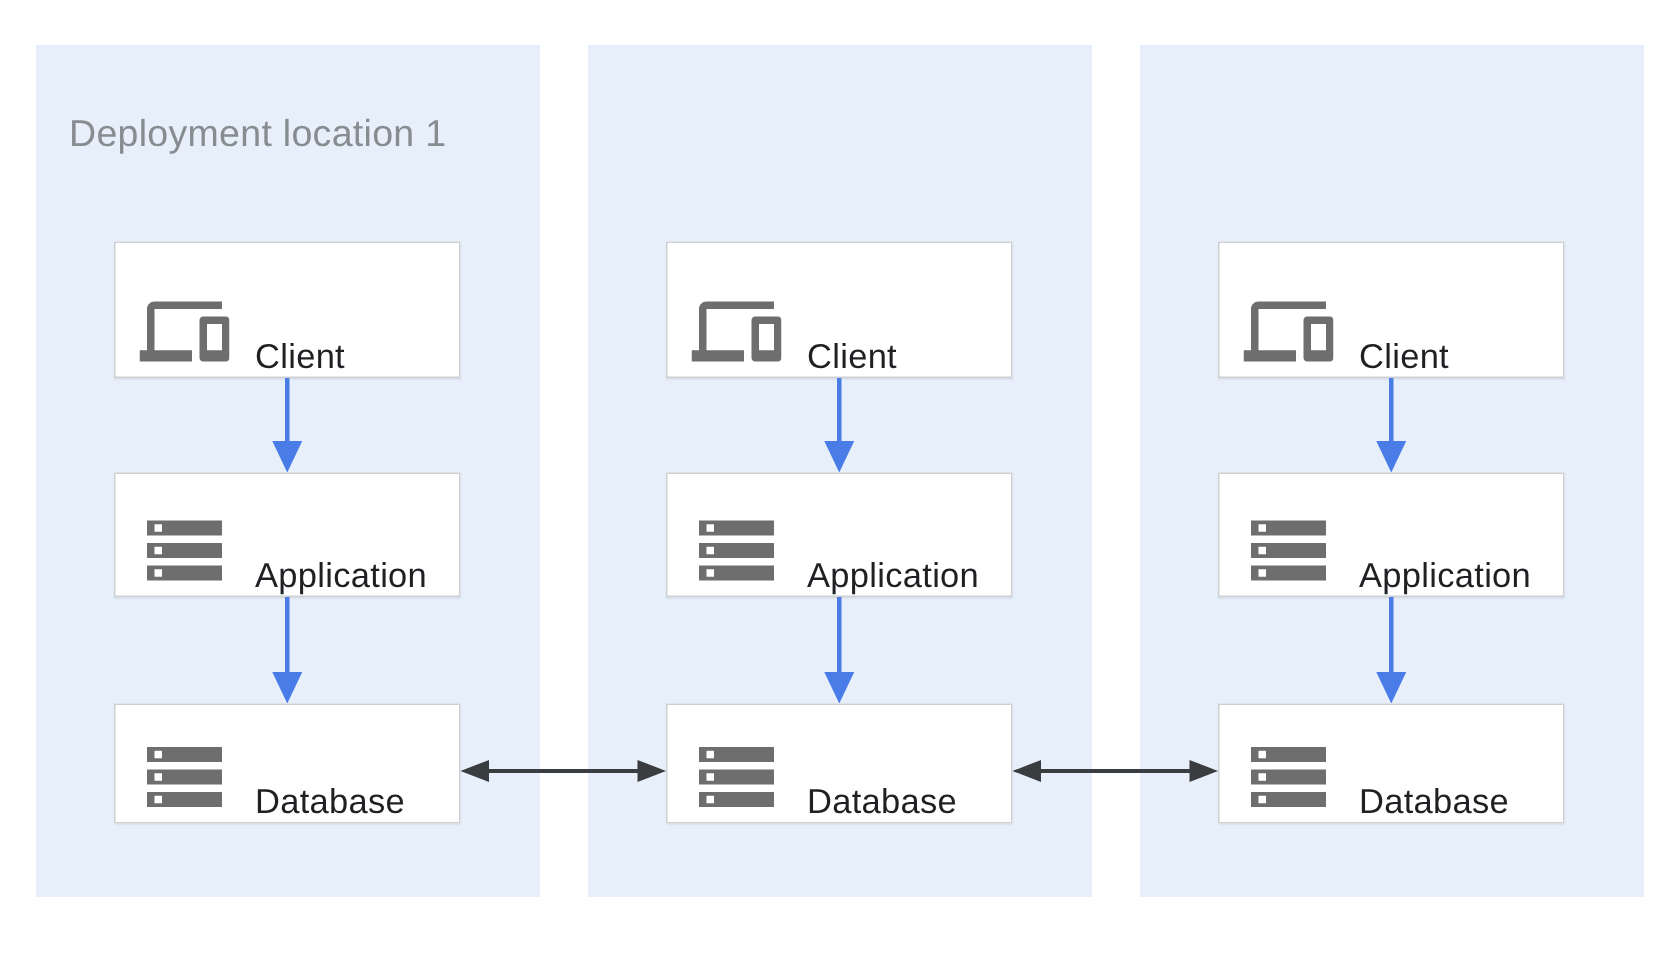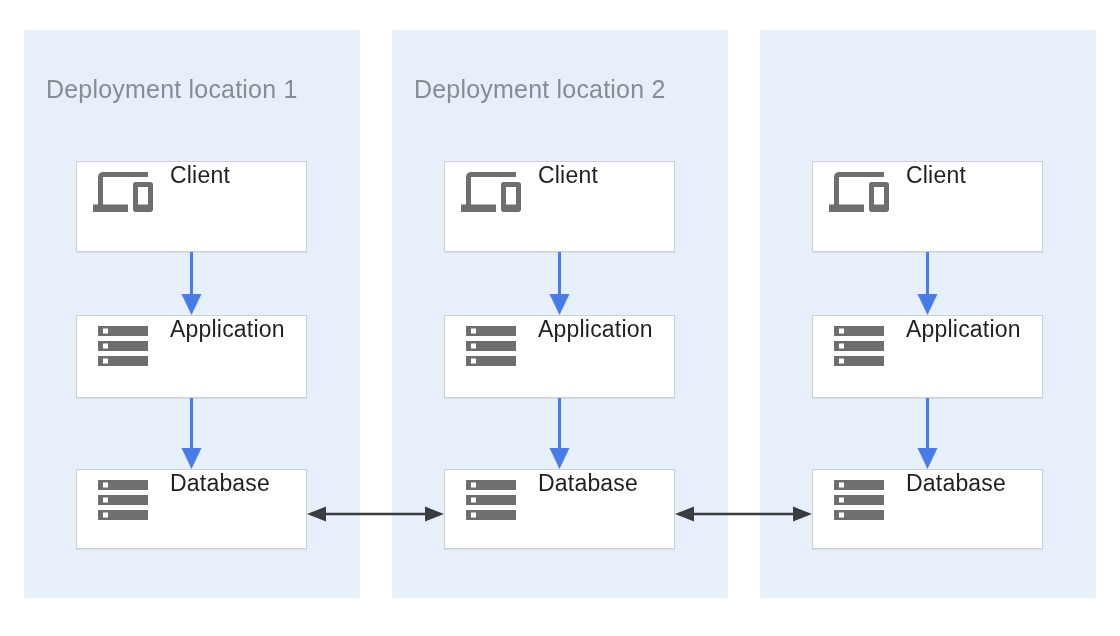--- a/index.html
+++ b/index.html
@@ -28,21 +28,21 @@
     color: #878c91;
     letter-spacing: 0.2px;
     white-space: nowrap;
   }
   .node {
     position: absolute; left: 52px;
     width: 231px;
     background: #ffffff;
     border: 1px solid #cdd0d3;
     box-shadow: 0 1px 1px rgba(0,0,0,0.06);
-    display: flex; align-items: flex-start;
+    display: flex; align-items: flex-end;
     padding-left: 16px;
   }
   .node-client      { top: 131px; height: 91px; }
   .node-application { top: 285px; height: 83px; }
   .node-database    { top: 439px; height: 80px; }
   .icon { display: flex; align-items: center; justify-content: center; flex: 0 0 auto; }
   .node-label {
     margin-left: 17px;
     font-size: 23px;
     color: #1f2023;
@@ -96,21 +96,20 @@
       <span class="icon">
         <svg width="60" height="60" viewBox="0 0 24 24">
             <path fill="#6e6e6e" d="M2 20h20v-4H2v4zm2-3h2v2H4v-2zM2 4v4h20V4H2zm4 3H4V5h2v2zm-4 7h20v-4H2v4zm2-3h2v2H4v-2z"></path>
           </svg>
       </span>
       <span class="node-label">Database</span>
     </div>
   </div>
 
   <div class="panel p1">
-    <div class="panel-title">Deployment location 2</div>
 
     <div class="node node-client">
       <span class="icon">
         <svg width="60" height="60" viewBox="0 0 24 24">
             <path fill="#6e6e6e" d="M4 6h18V4H4c-1.1 0-2 .9-2 2v11H0v3h14v-3H4V6zm19 2h-6c-.55 0-1 .45-1 1v10c0 .55.45 1 1 1h6c.55 0 1-.45 1-1V9c0-.55-.45-1-1-1zm-1 9h-4v-7h4v7z"></path>
           </svg>
       </span>
       <span class="node-label">Client</span>
     </div>
 

